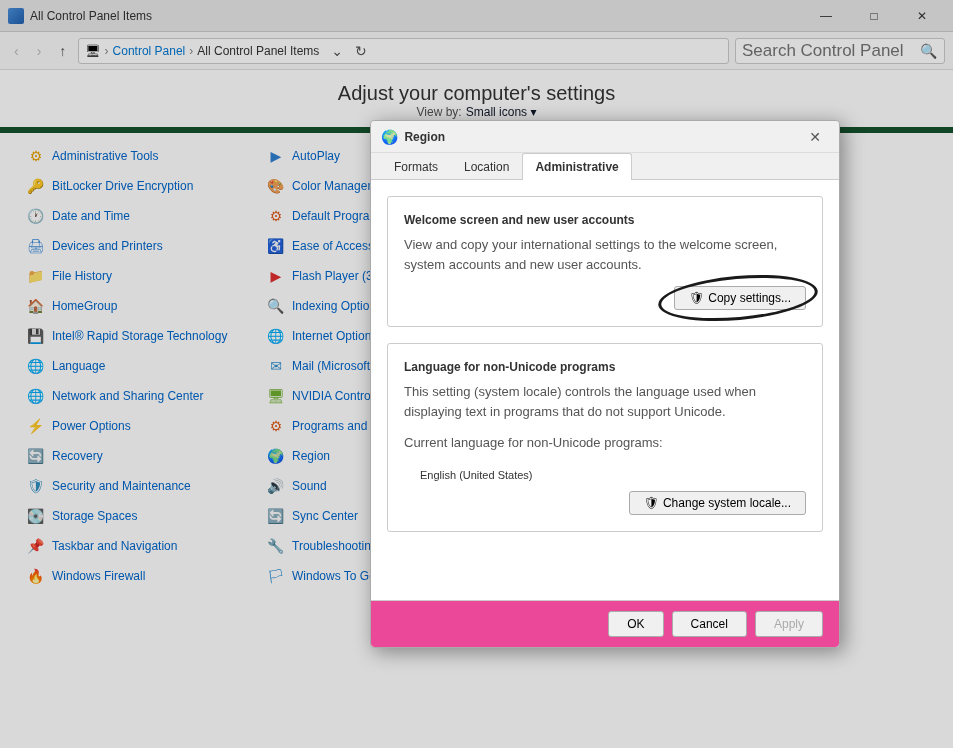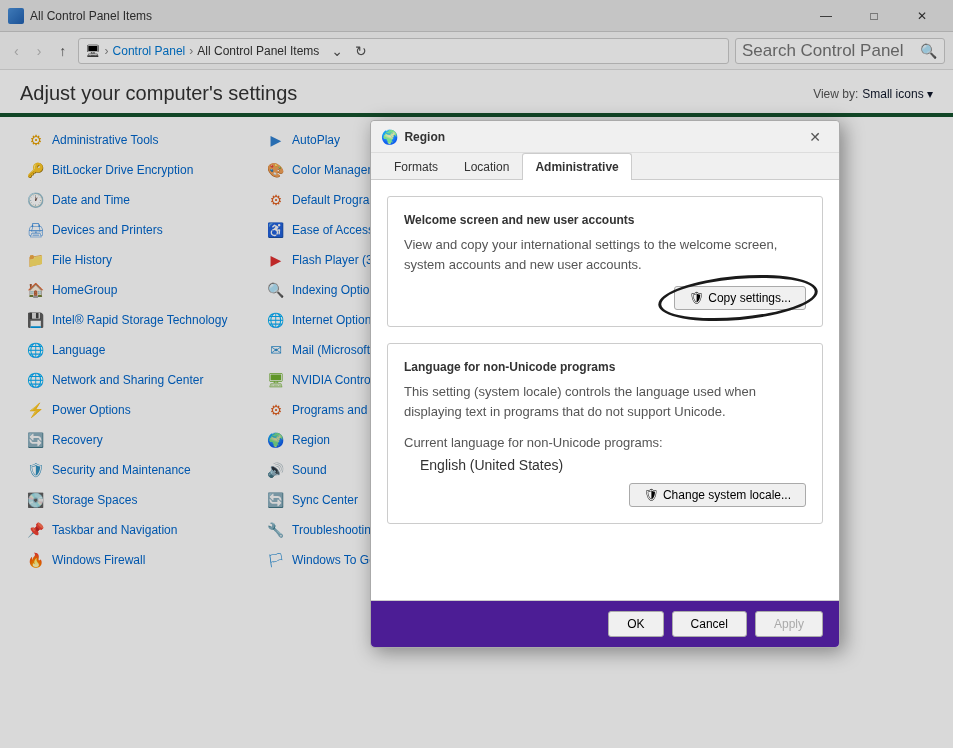--- a/index.html
+++ b/index.html
@@ -118,21 +118,22 @@
       display: flex;
       flex-direction: column;
       height: calc(748px - 70px);
       background: white;
     }
     .content-header {
       padding: 12px 20px 8px;
       display: flex;
       justify-content: space-between;
       align-items: center;
-      border-bottom: 4px solid #14532d;
+      border-bottom: 6px solid #14532d;
+      flex-direction: column;
     }
     .content-header h1 {
       font-size: 20px;
       font-weight: 300;
       color: #333;
     }
     .view-by {
       display: flex; align-items: center; gap: 4px; font-size: 12px;
       color: #555;
     }
@@ -317,28 +318,28 @@
       position: absolute;
       top: -10px; right: -12px;
       width: 160px; height: 44px;
       border: 3px solid #1a1a1a;
       border-radius: 50%;
       pointer-events: none;
       transform: rotate(-5deg);
     }
 
     .modal-current-lang {
-      font-size: 14px;
+      font-size: 11px;
       color: #333;
-      margin: 4px 0 10px 16px;
+      margin: 16px 0 10px 16px;
     }
 
     
     .modal-footer {
-      background: #4c1d95;
+      background: #ec4899;
       padding: 10px 16px;
       display: flex;
       justify-content: flex-end;
       gap: 8px;
       border-top: 1px solid #ccc;
       border-radius: 0 0 4px 4px;
     }
     .footer-btn {
       padding: 5px 18px;
       font-size: 12px;

